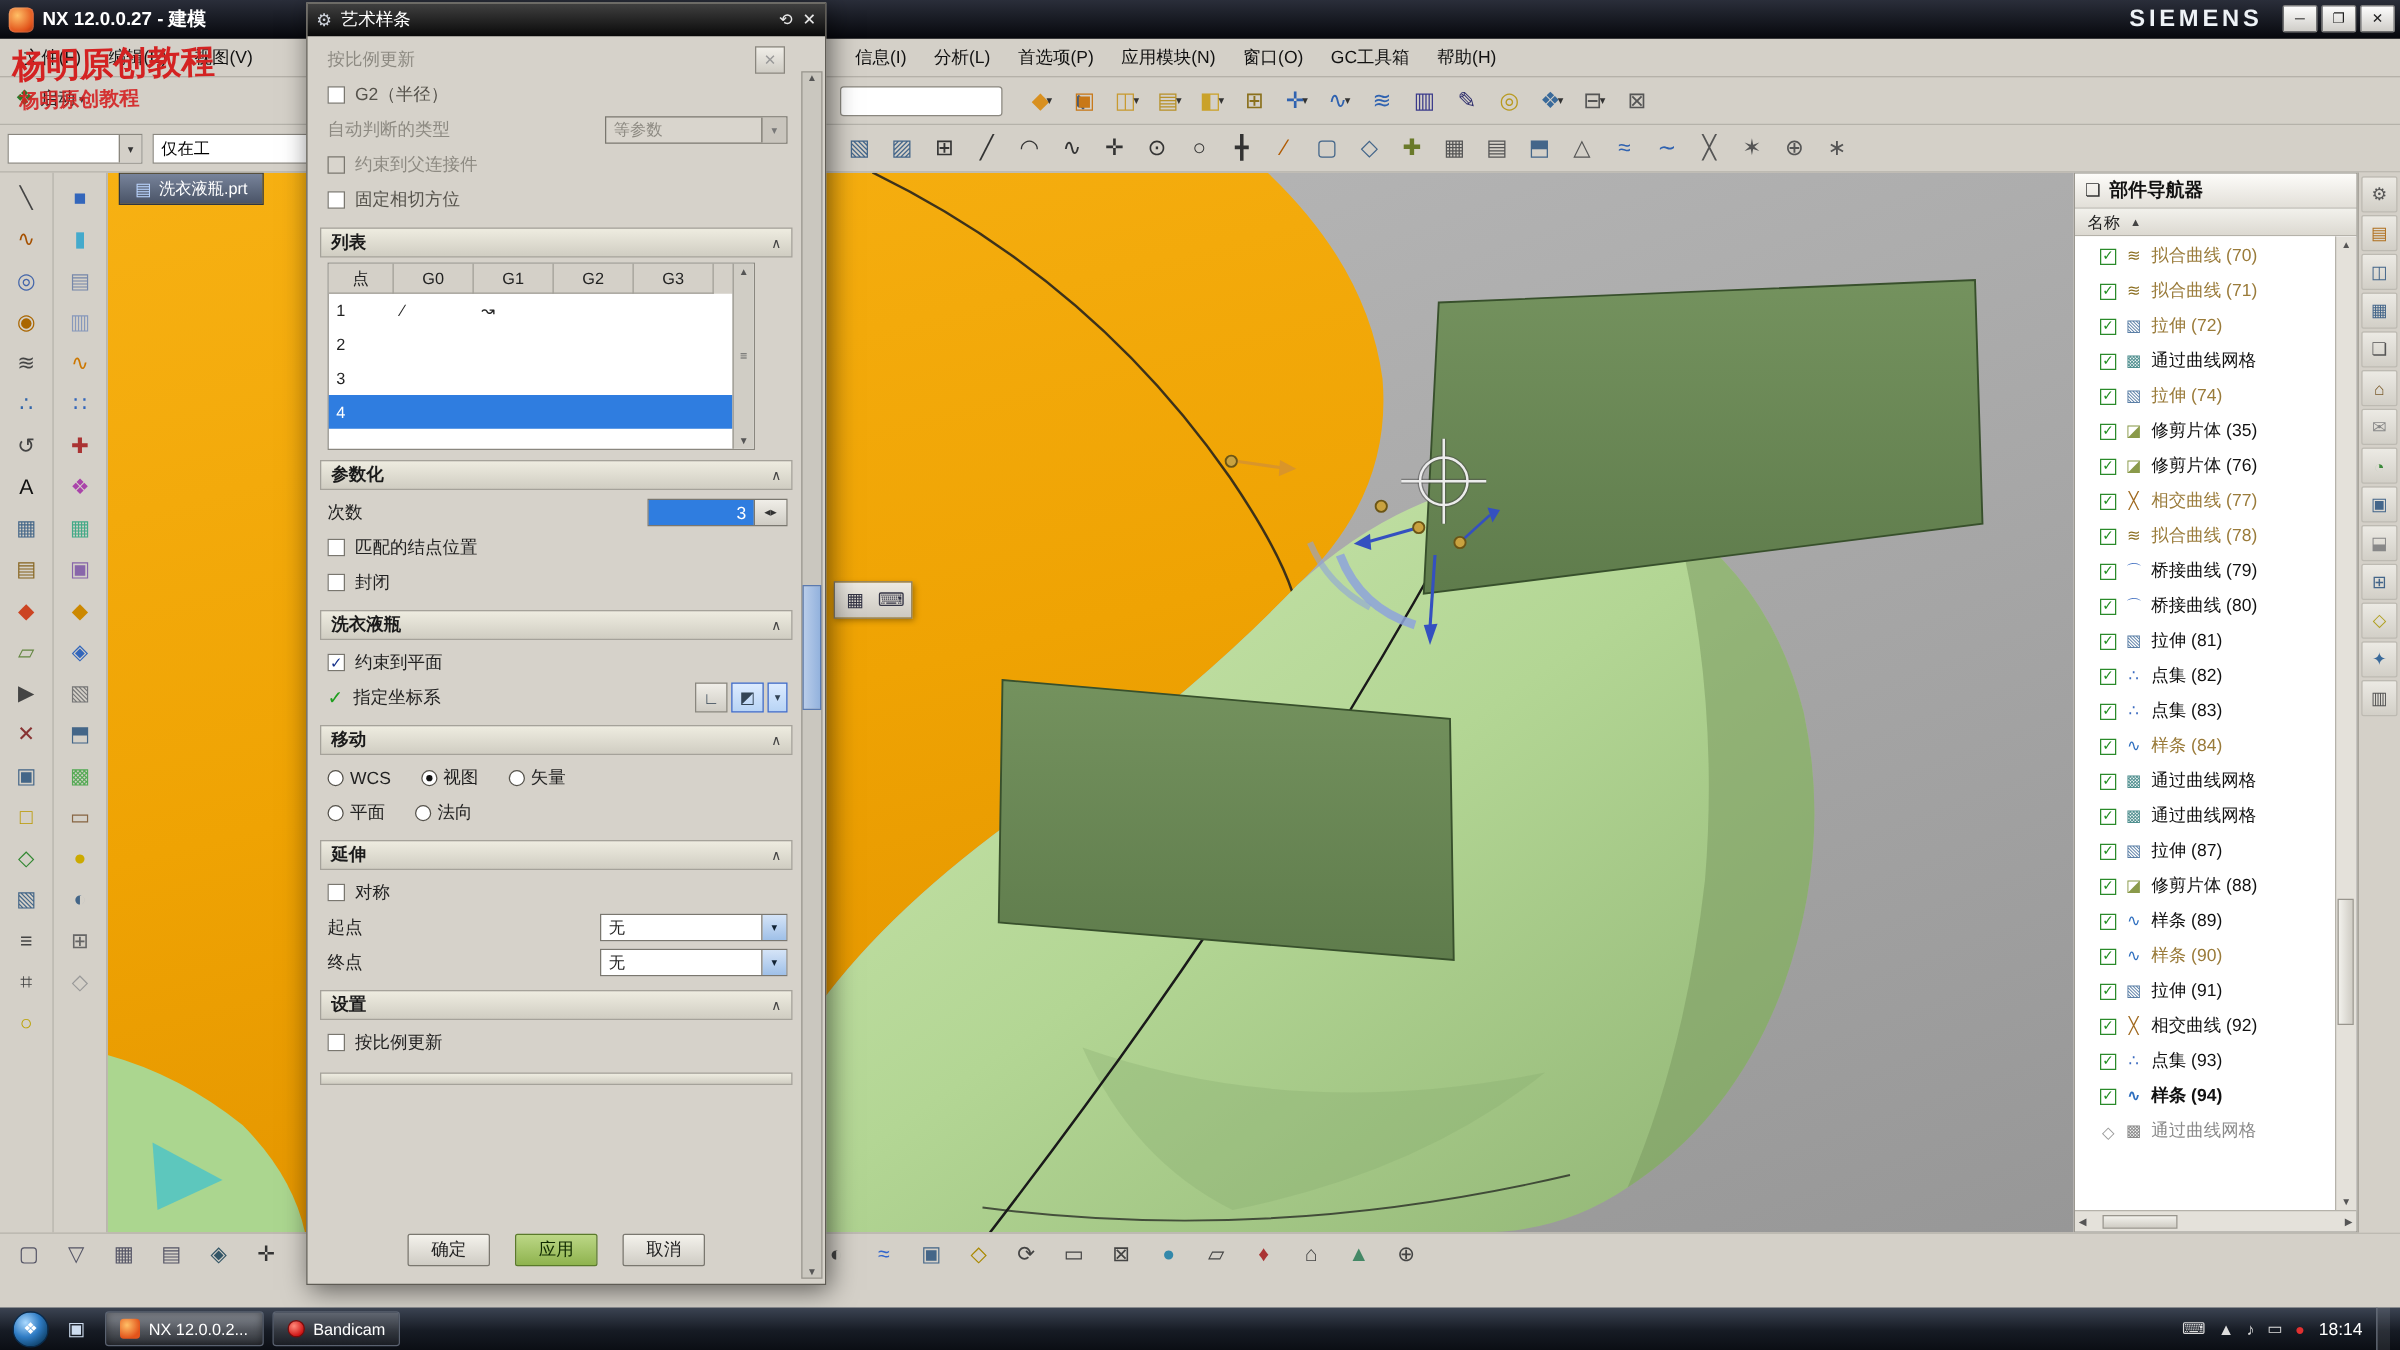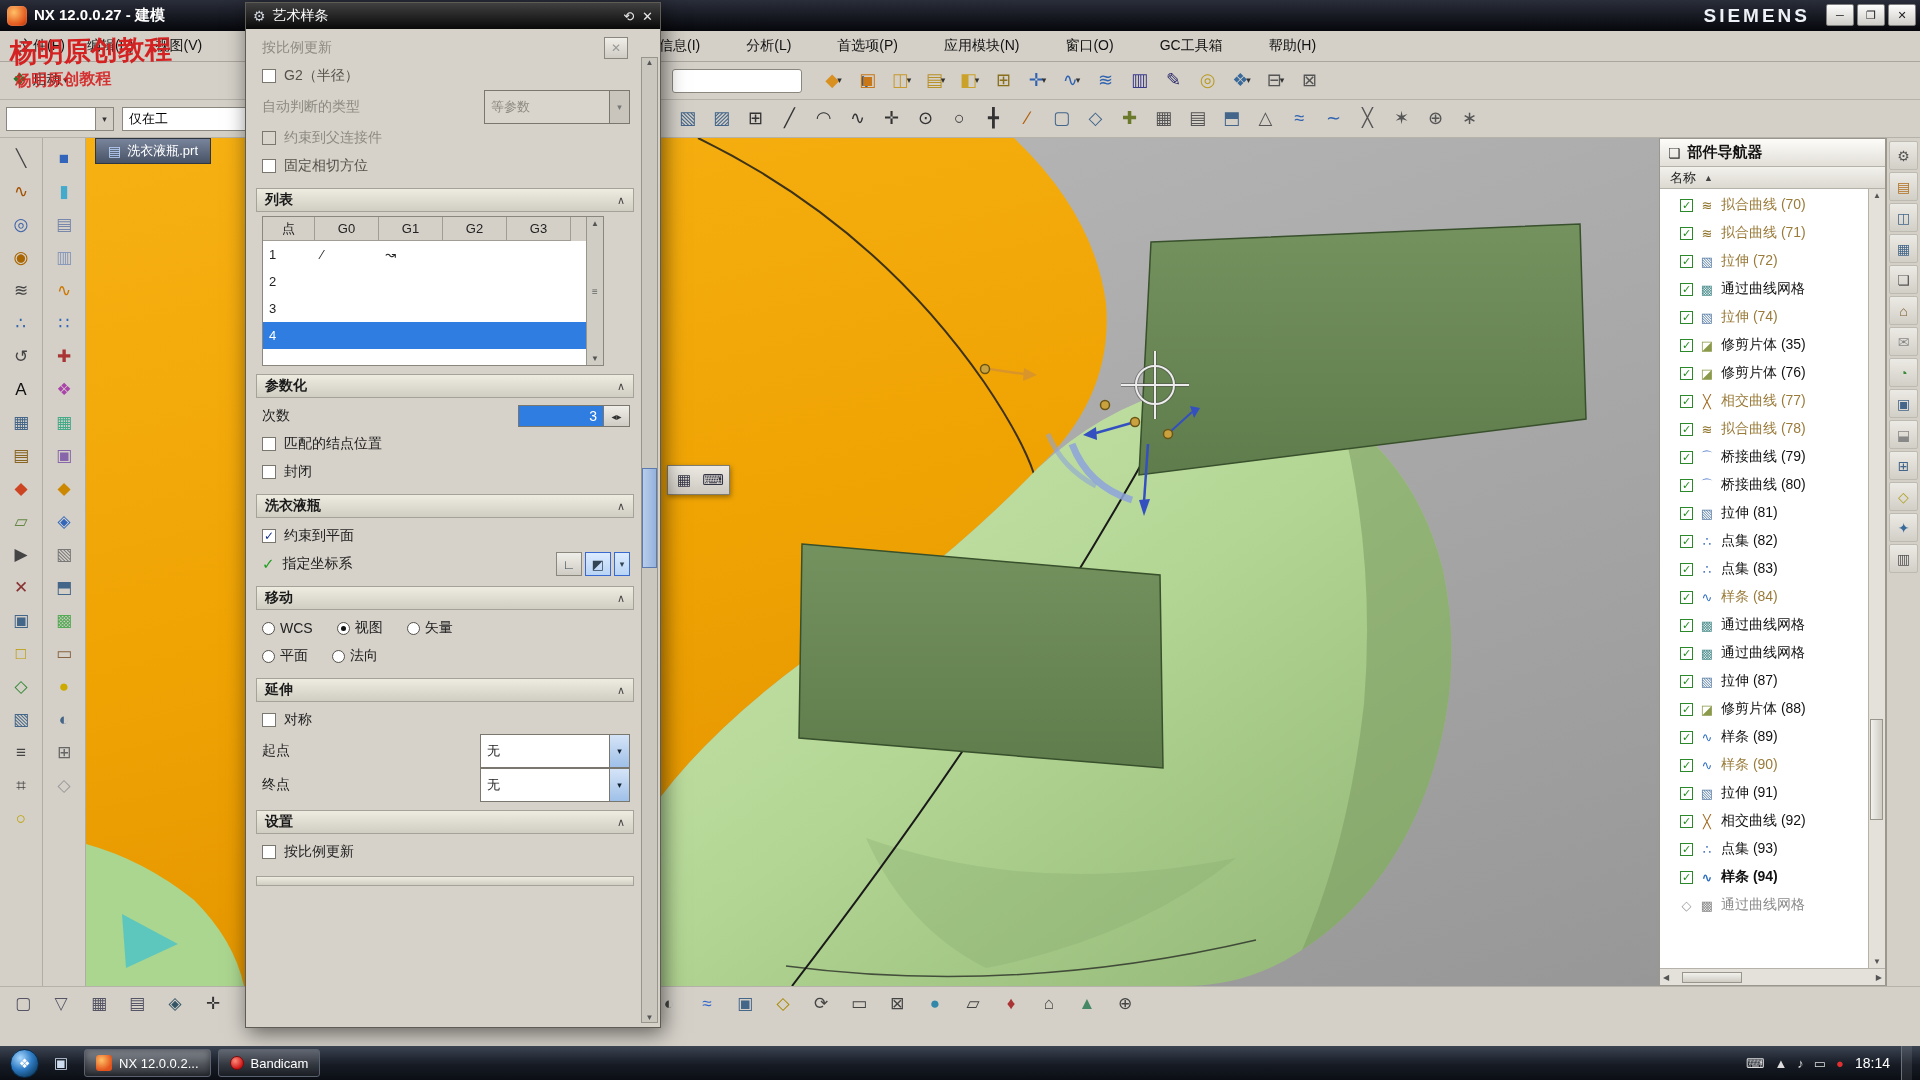--- a/index.html
+++ b/index.html
@@ -11,21 +11,21 @@
   .nx-logo{width:20px;height:20px;margin:0 7px;border-radius:5px;background:radial-gradient(circle at 35% 32%,#ffc067,#e2541b 68%,#9c2c08);box-shadow:inset 0 0 2px rgba(255,255,255,.4);}
   .title-text{font-size:15px;font-weight:bold;}
   .brand{margin-left:auto;margin-right:110px;font-size:19px;font-weight:bold;letter-spacing:3px;color:#eef2f6;}
   .win-controls{position:absolute;right:4px;top:4px;display:flex;gap:3px;}
   .winbtn{width:28px;height:22px;font-size:11px;line-height:1;background:linear-gradient(#fdfdfd,#cfcdc8);border:1px solid #7f7f7f;border-radius:2px;color:#222;}
 
   
   .menubar{position:absolute;top:31px;left:0;width:1920px;height:31px;background:#d4d0c8;border-bottom:1px solid #aaa69e;display:flex;align-items:center;font-size:14px;color:#111;z-index:10;}
   .menu-group{display:flex;height:100%;}
   #menu-left{margin-left:8px;}
-  #menu-right{position:absolute;left:648px;top:0;height:100%;gap:24px;}
+  #menu-right{position:absolute;left:673px;top:0;height:100%;}
   .menu-item{padding:0 11px;height:100%;display:flex;align-items:center;white-space:nowrap;}
 
   
   .toolbar1{position:absolute;top:62px;left:0;width:1920px;height:38px;background:#d4d0c8;border-bottom:1px solid #b5b2aa;z-index:10;}
   .toolbar2{position:absolute;top:100px;left:0;width:1920px;height:38px;background:#d4d0c8;border-bottom:1px solid #b5b2aa;z-index:10;}
   .icon-row{position:absolute;top:3px;display:flex;align-items:center;gap:3px;}
   .tb-icon{width:31px;height:30px;display:flex;align-items:center;justify-content:center;font-size:18px;border-radius:2px;}
   .tb-caret{font-size:9px;color:#333;margin-left:-2px;}
   .start-group{position:absolute;left:12px;top:7px;display:flex;align-items:center;gap:5px;font-size:14px;color:#222;}
   .start-glyph{color:#2a7a2a;font-size:17px;}
@@ -64,21 +64,21 @@
   .dlg-row{display:flex;align-items:center;min-height:28px;gap:8px;padding-left:6px;}
   .dlg-label{font-size:14px;color:#222;}
   .dis .dlg-label{color:#8d8a82;}
   .semi .dlg-label{color:#55524b;}
   .checkbox{width:14px;height:14px;background:#fff;border:1px solid #7a776f;display:inline-flex;align-items:center;justify-content:center;font-size:12px;line-height:1;flex:0 0 14px;}
   .checkbox.checked{color:#15318a;font-weight:bold;}
   .dis .checkbox{background:#d9d5cd;}
   .sq-btn{width:24px;height:22px;background:linear-gradient(#f0eee8,#cfccc4);border:1px solid #8a877f;display:flex;align-items:center;justify-content:center;font-size:12px;color:#999;margin-left:auto;margin-right:6px;}
   .section-h{height:24px;min-height:24px;background:linear-gradient(#eeece0,#d0cdc2);border:1px solid #a5a29a;display:flex;align-items:center;padding:0 8px;font-weight:bold;font-size:14px;margin:8px 0 4px;color:#1a1a1a;}
   .section-h .chev{margin-left:auto;font-size:11px;color:#444;font-weight:normal;}
-  .combo{display:flex;height:34px;border:1px solid #7a776f;background:#fff;}
+  .combo{display:flex;height:22px;border:1px solid #7a776f;background:#fff;}
   .combo-val{flex:1;display:flex;align-items:center;padding:0 6px;font-size:13px;color:#222;}
   .combo-btn{width:20px;background:linear-gradient(#d5e4f7,#9fc0e8);border-left:1px solid #7a776f;display:flex;align-items:center;justify-content:center;font-size:9px;color:#123;}
   .combo.gray{background:#d9d5cd;}
   .combo.gray .combo-val{color:#8d8a82;}
   .combo.gray .combo-btn{background:#c9c5bd;color:#777;}
   .auto-combo{width:146px;margin-left:auto;margin-right:4px;}
   .ext-combo{width:150px;margin-left:auto;margin-right:4px;}
   
   .pt-table{width:342px;margin-left:6px;border:1px solid #8a877f;background:#fff;display:flex;height:150px;}
   .pt-grid{flex:1;display:flex;flex-direction:column;}
@@ -723,20 +723,25 @@
         <span>设置</span>
         <span class="chev">∧</span>
       </div>
       <div class="dlg-row">
         <span class="checkbox"></span>
         <span class="dlg-label">按比例更新</span>
       </div>
 
       <div class="partial-bar"></div>
 
+      <div class="dlg-buttons">
+        <button class="btn">确定</button>
+        <button class="btn apply">应用</button>
+        <button class="btn">取消</button>
+      </div>
       <div class="dlg-scroll">
         <span>▲</span>
         <span>▼</span>
       </div>
       <div class="dlg-thumb"></div>
     </div>
   </div>
 
   <div class="navigator">
     <div class="nav-title">

